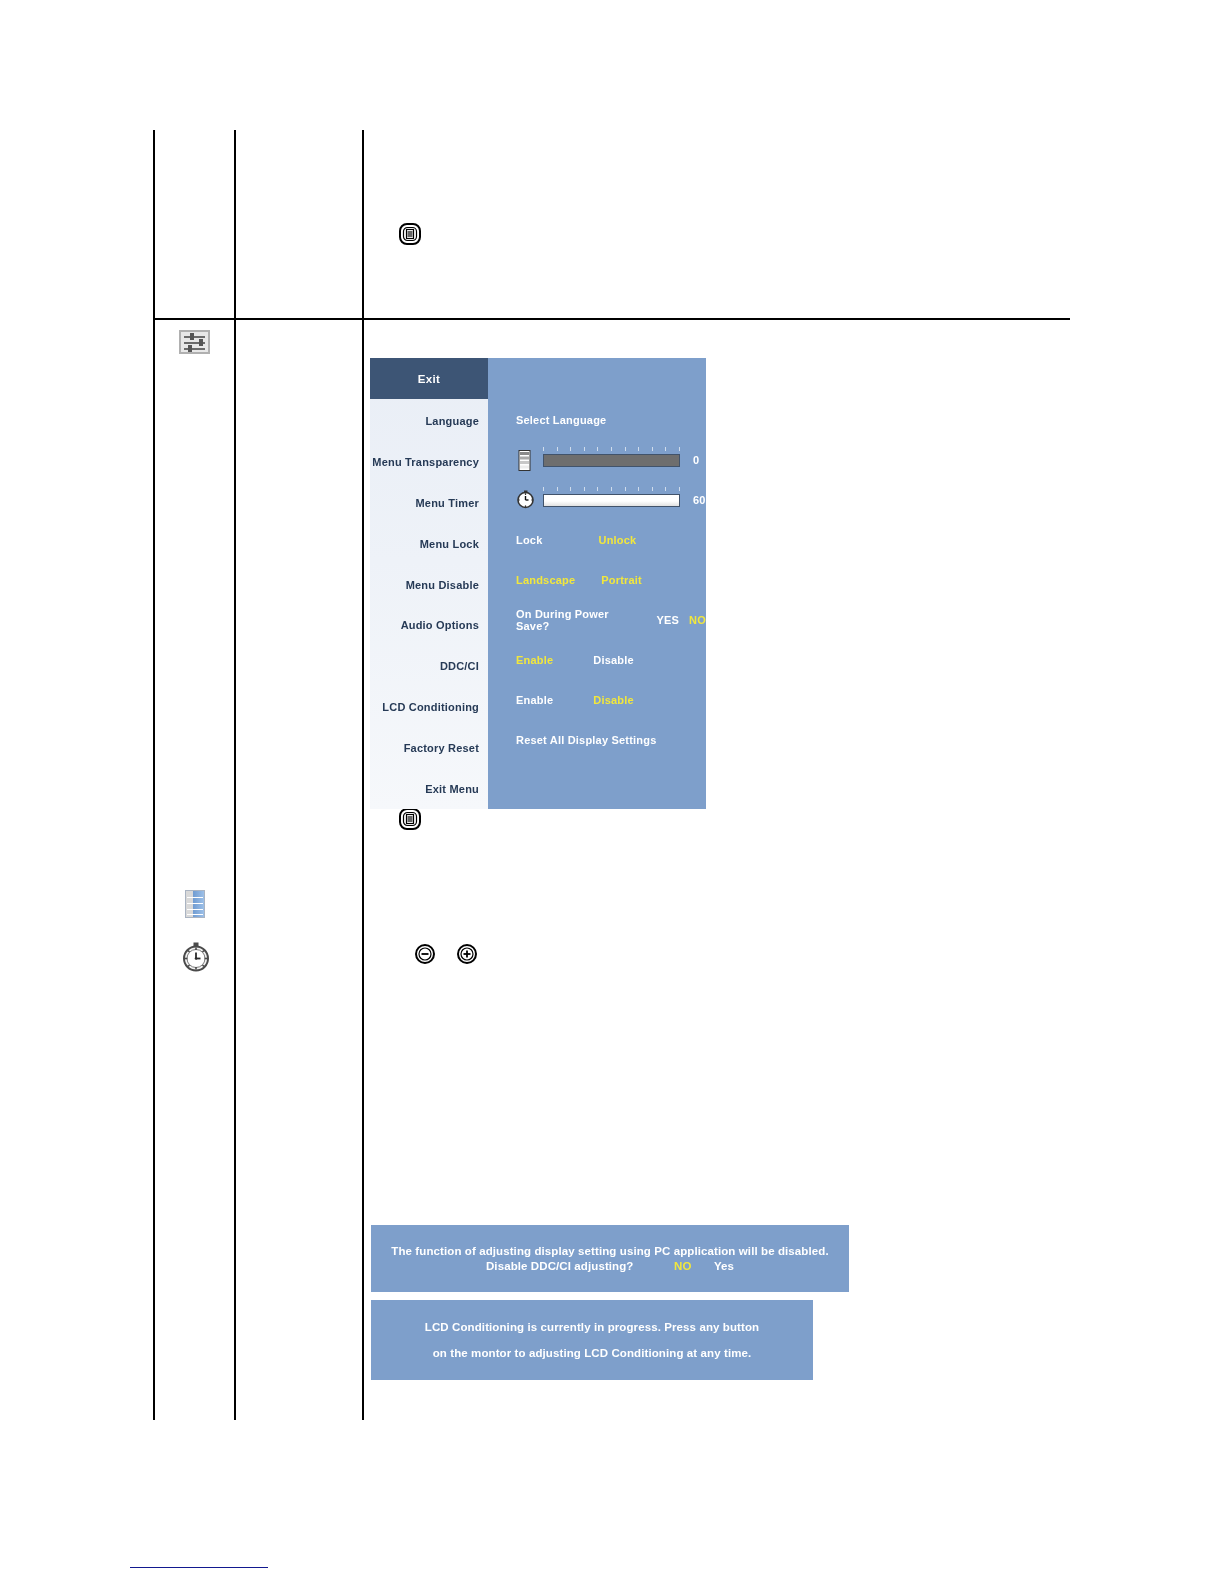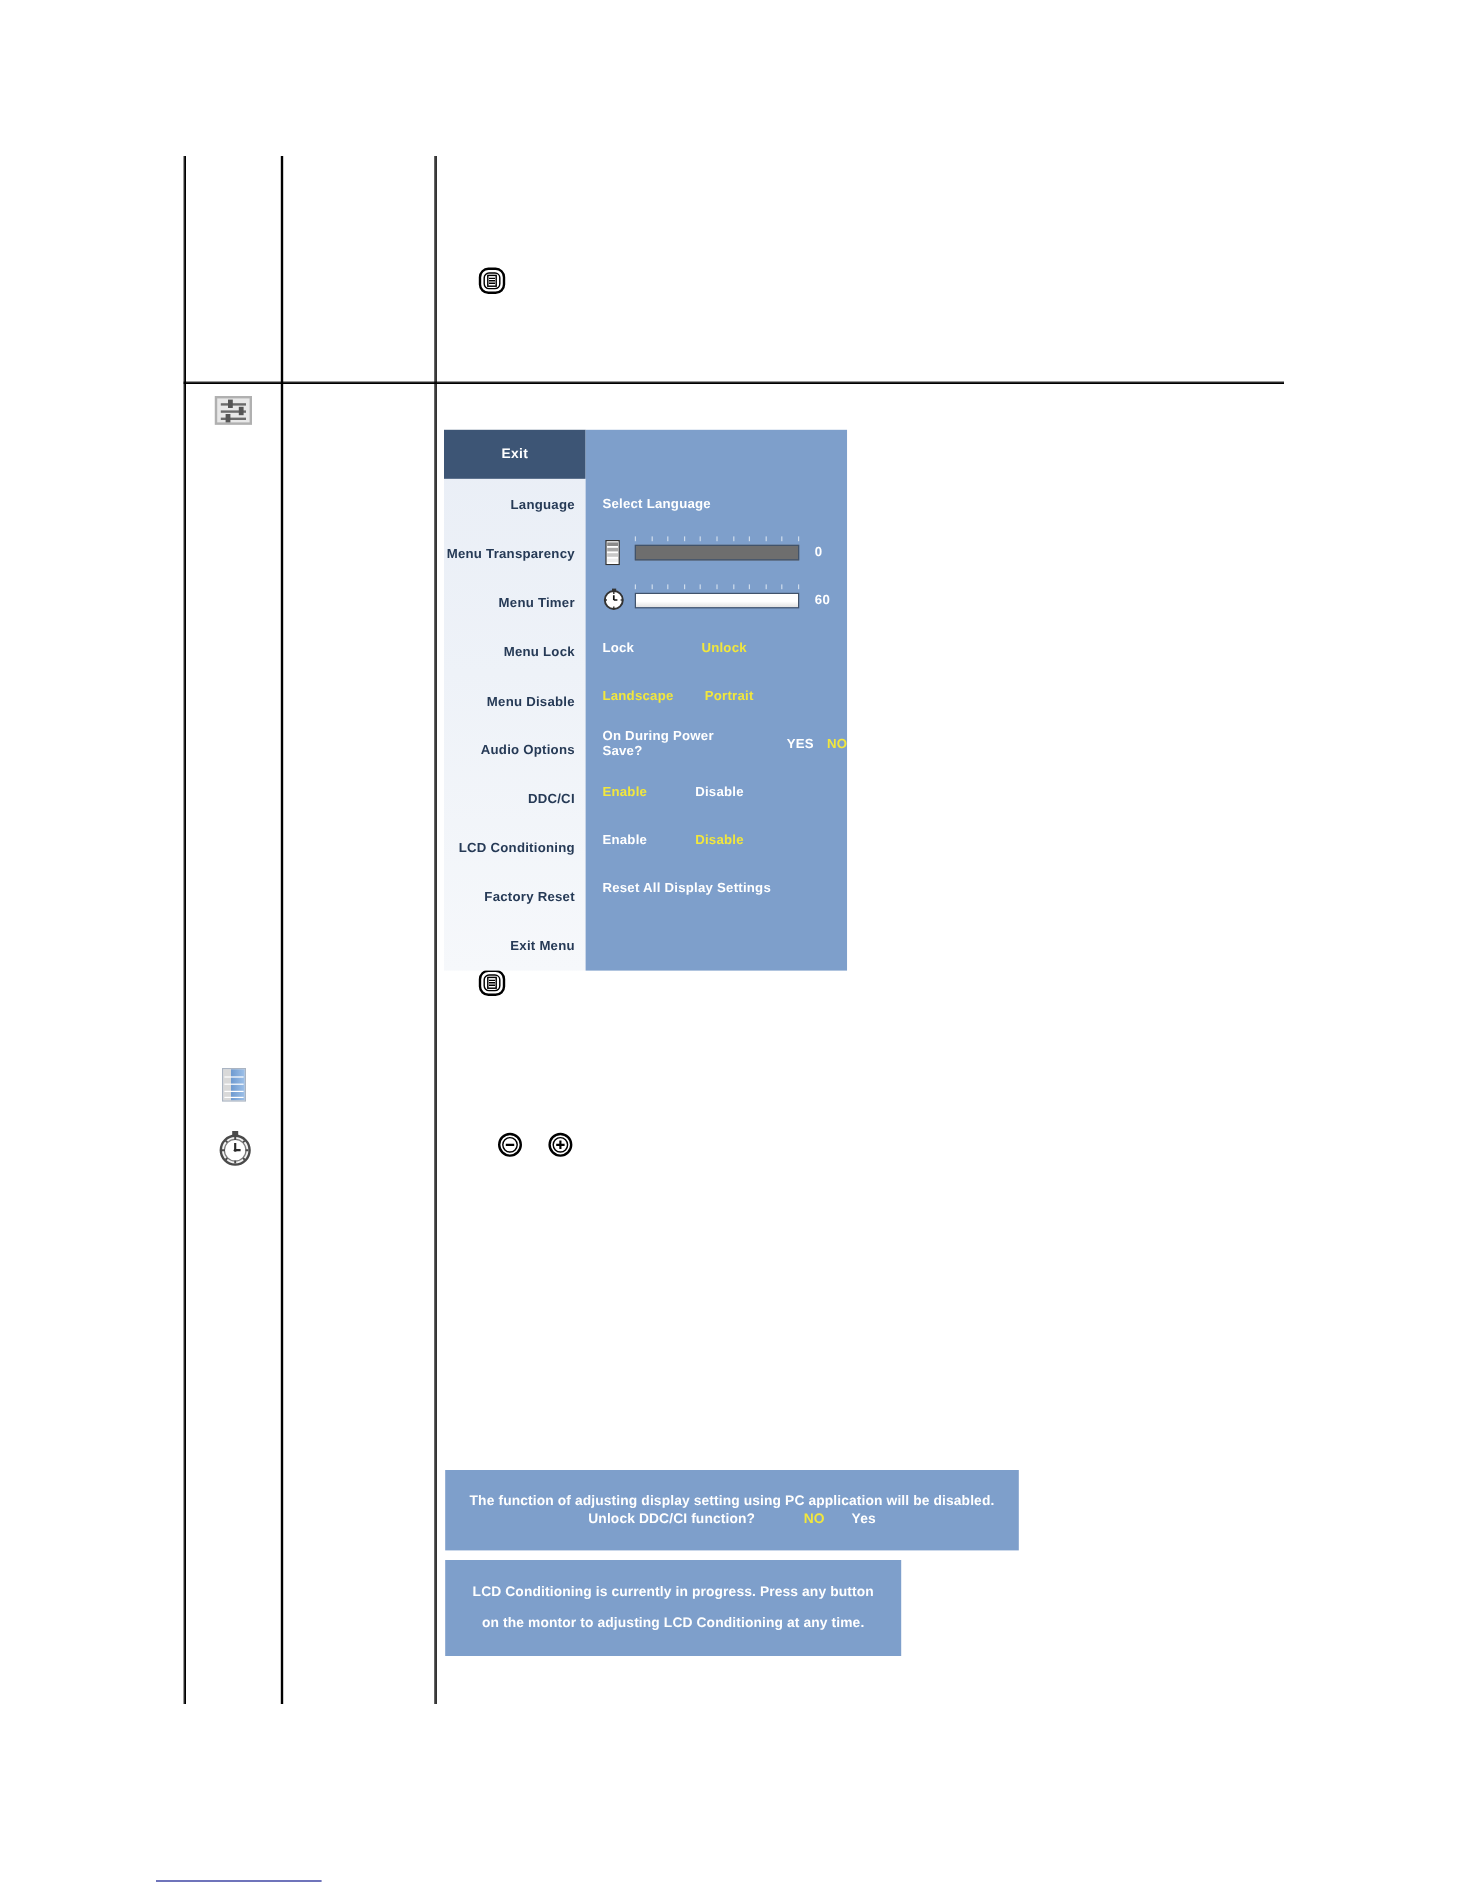--- a/index.html
+++ b/index.html
@@ -172,21 +172,21 @@
     position: absolute;
     left: 0;
     right: 0;
     height: 40px;
     display: flex;
     align-items: center;
     color: #ffffff;
     font-size: 11px;
     font-weight: bold;
     letter-spacing: .2px;
-    padding-left: 14px;
+    padding-left: 28px;
     box-sizing: border-box;
   }
   .osd-row .hl { color: #f2e73c; }
   .osd-row .gap-sm { display: inline-block; width: 26px; }
   .osd-row .gap-md { display: inline-block; width: 40px; }
   .osd-row .gap-lg { display: inline-block; width: 56px; }
 
   
   .slider-wrap {
     display: flex;
@@ -255,21 +255,21 @@
     height: 67px;
   }
   .msg-ddc .line2 { margin-top: 3px; }
   .msg-ddc .hl { color: #f2e73c; }
   .msg-ddc .gap { display: inline-block; width: 34px; }
   .msg-ddc .gap2 { display: inline-block; width: 16px; }
 
   .msg-lcd {
     left: 371px;
     top: 1300px;
-    width: 380px;
+    width: 442px;
     height: 80px;
   }
   .msg-lcd .l2 { margin-top: 14px; }
 
   
   .footnote-rule {
     position: absolute;
     left: 130px;
     top: 1567px;
     width: 138px;
@@ -489,21 +489,21 @@
     <div class="osd-row" style="top:362px">
       <span>Reset All Display Settings</span>
     </div>
 
   </div>
 </div>
 
 <div class="msg-box msg-ddc">
   <div>The function of adjusting display setting using PC application will be disabled.</div>
   <div class="line2">
-    <span>Unlock DDC/CI function?</span>
+    <span>Disable DDC/CI adjusting?</span>
     <span class="gap"></span>
     <span class="hl">NO</span>
     <span class="gap2"></span>
     <span>Yes</span>
   </div>
 </div>
 
 <div class="msg-box msg-lcd">
   <div>LCD Conditioning is currently in progress. Press any button</div>
   <div class="l2">on the montor to adjusting LCD Conditioning at any time.</div>

